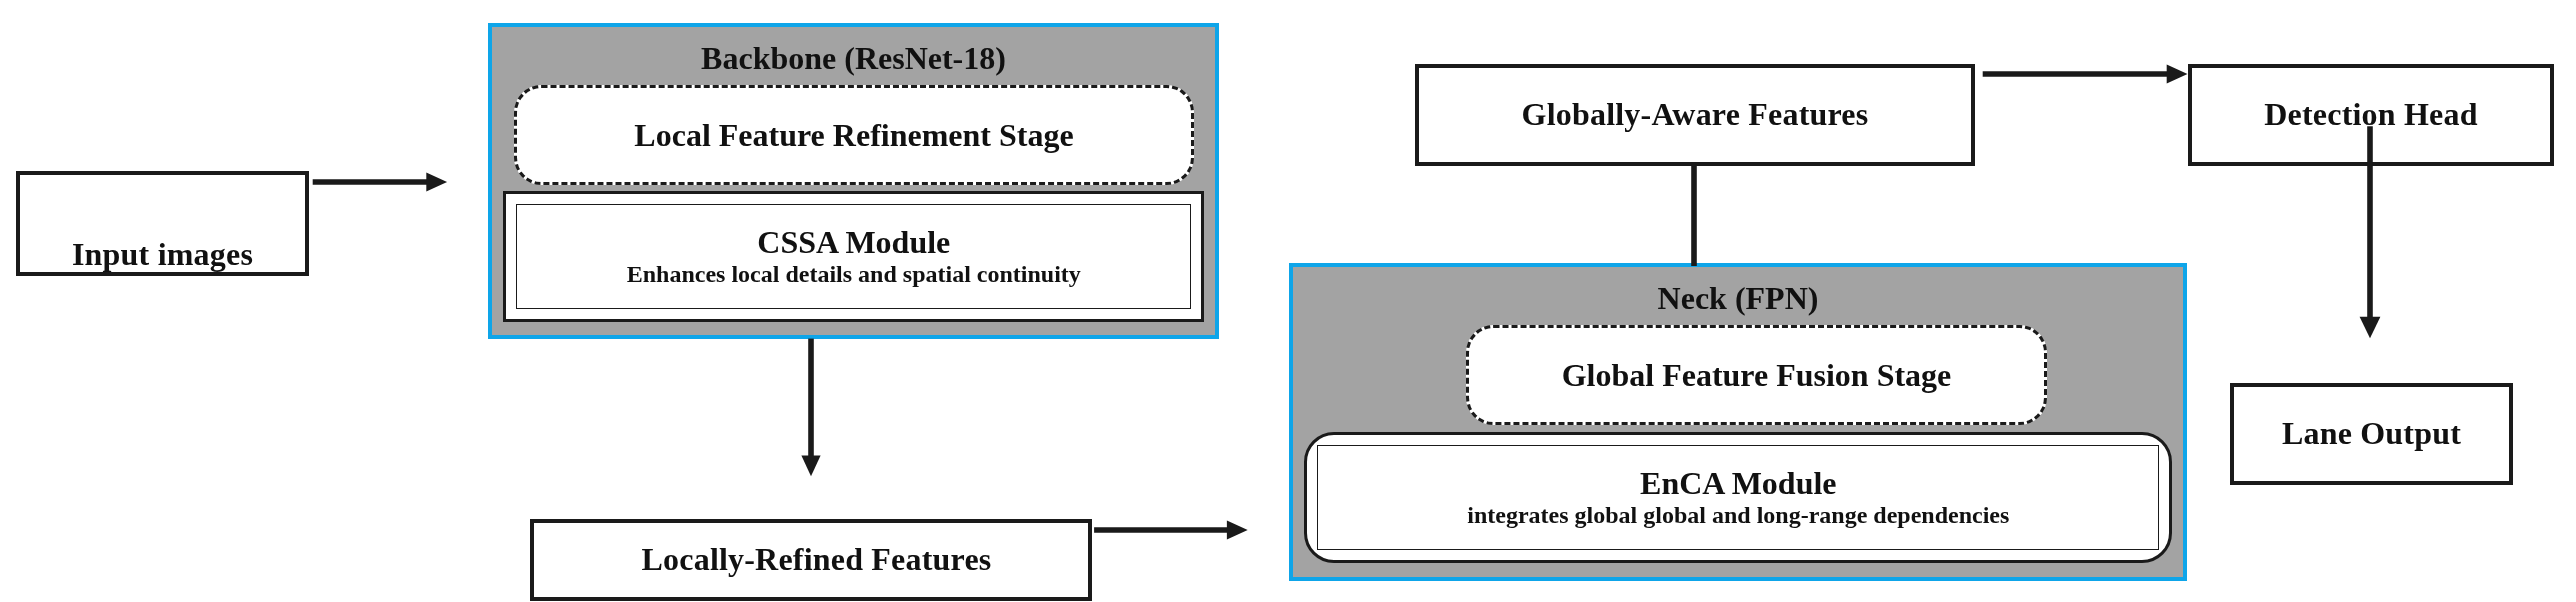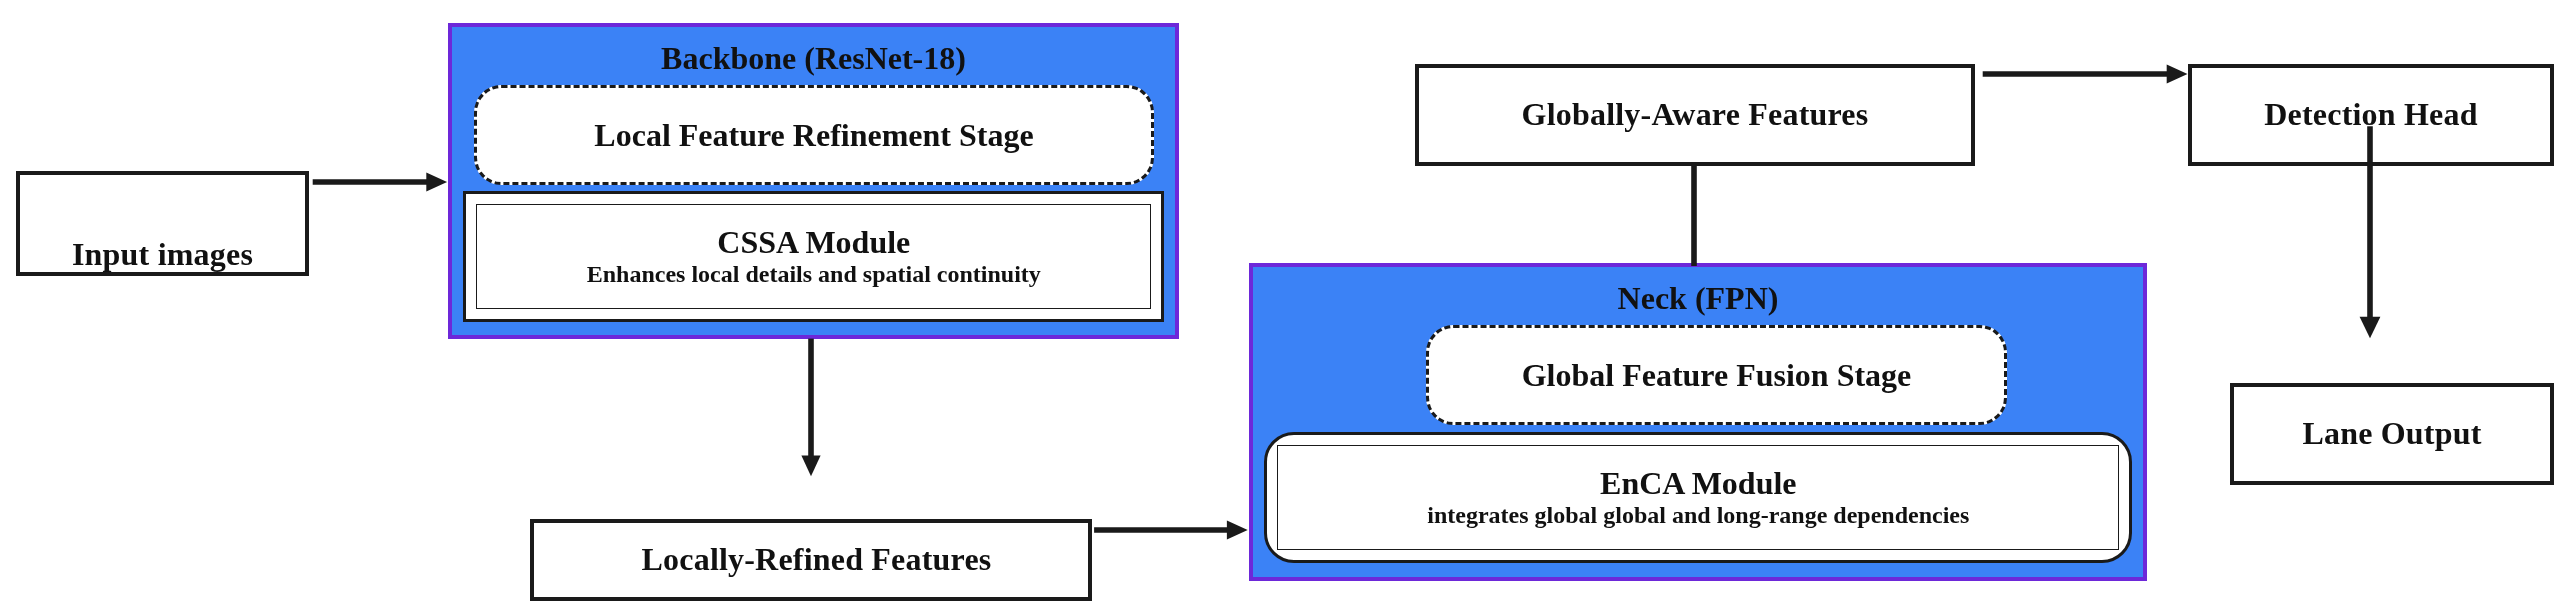--- a/index.html
+++ b/index.html
@@ -35,22 +35,23 @@
     letter-spacing: 0.2px;
   }
 
   
   .node-simple .label { font-size: 32px; }
 
   
   .container {
     position: absolute;
     box-sizing: border-box;
-    background: #3b82f6;
-    border: 4px solid #6d28d9;
+    background: #a3a3a3;
+    border: 4px solid #0ea5e9;
+    margin-left: 40px;
   }
   .container-title {
     position: absolute;
     left: 0;
     right: 0;
     text-align: center;
     font-weight: bold;
     font-size: 32px;
     line-height: 1;
   }
@@ -198,18 +199,18 @@
     <span class="label">Detection Head</span>
   </div>
 
   <div class="arrow" style="left:2354px; top:125px; width:32px; height:217px;">
     <svg width="32" height="217" viewBox="0 0 40 268">
       <line x1="20" y1="0" x2="20" y2="242" stroke="#1a1a1a" stroke-width="7"></line>
       <polygon points="20,265 7,238 33,238" fill="#1a1a1a"></polygon>
     </svg>
   </div>
 
-  <div class="node node-simple" style="left:2230px; top:343px; width:324px; height:102px;">
+  <div class="node node-simple" style="left:2230px; top:343px; width:283px; height:102px;">
     <span class="label">Lane Output</span>
   </div>
 
 </div>
 
 
 </body></html>

